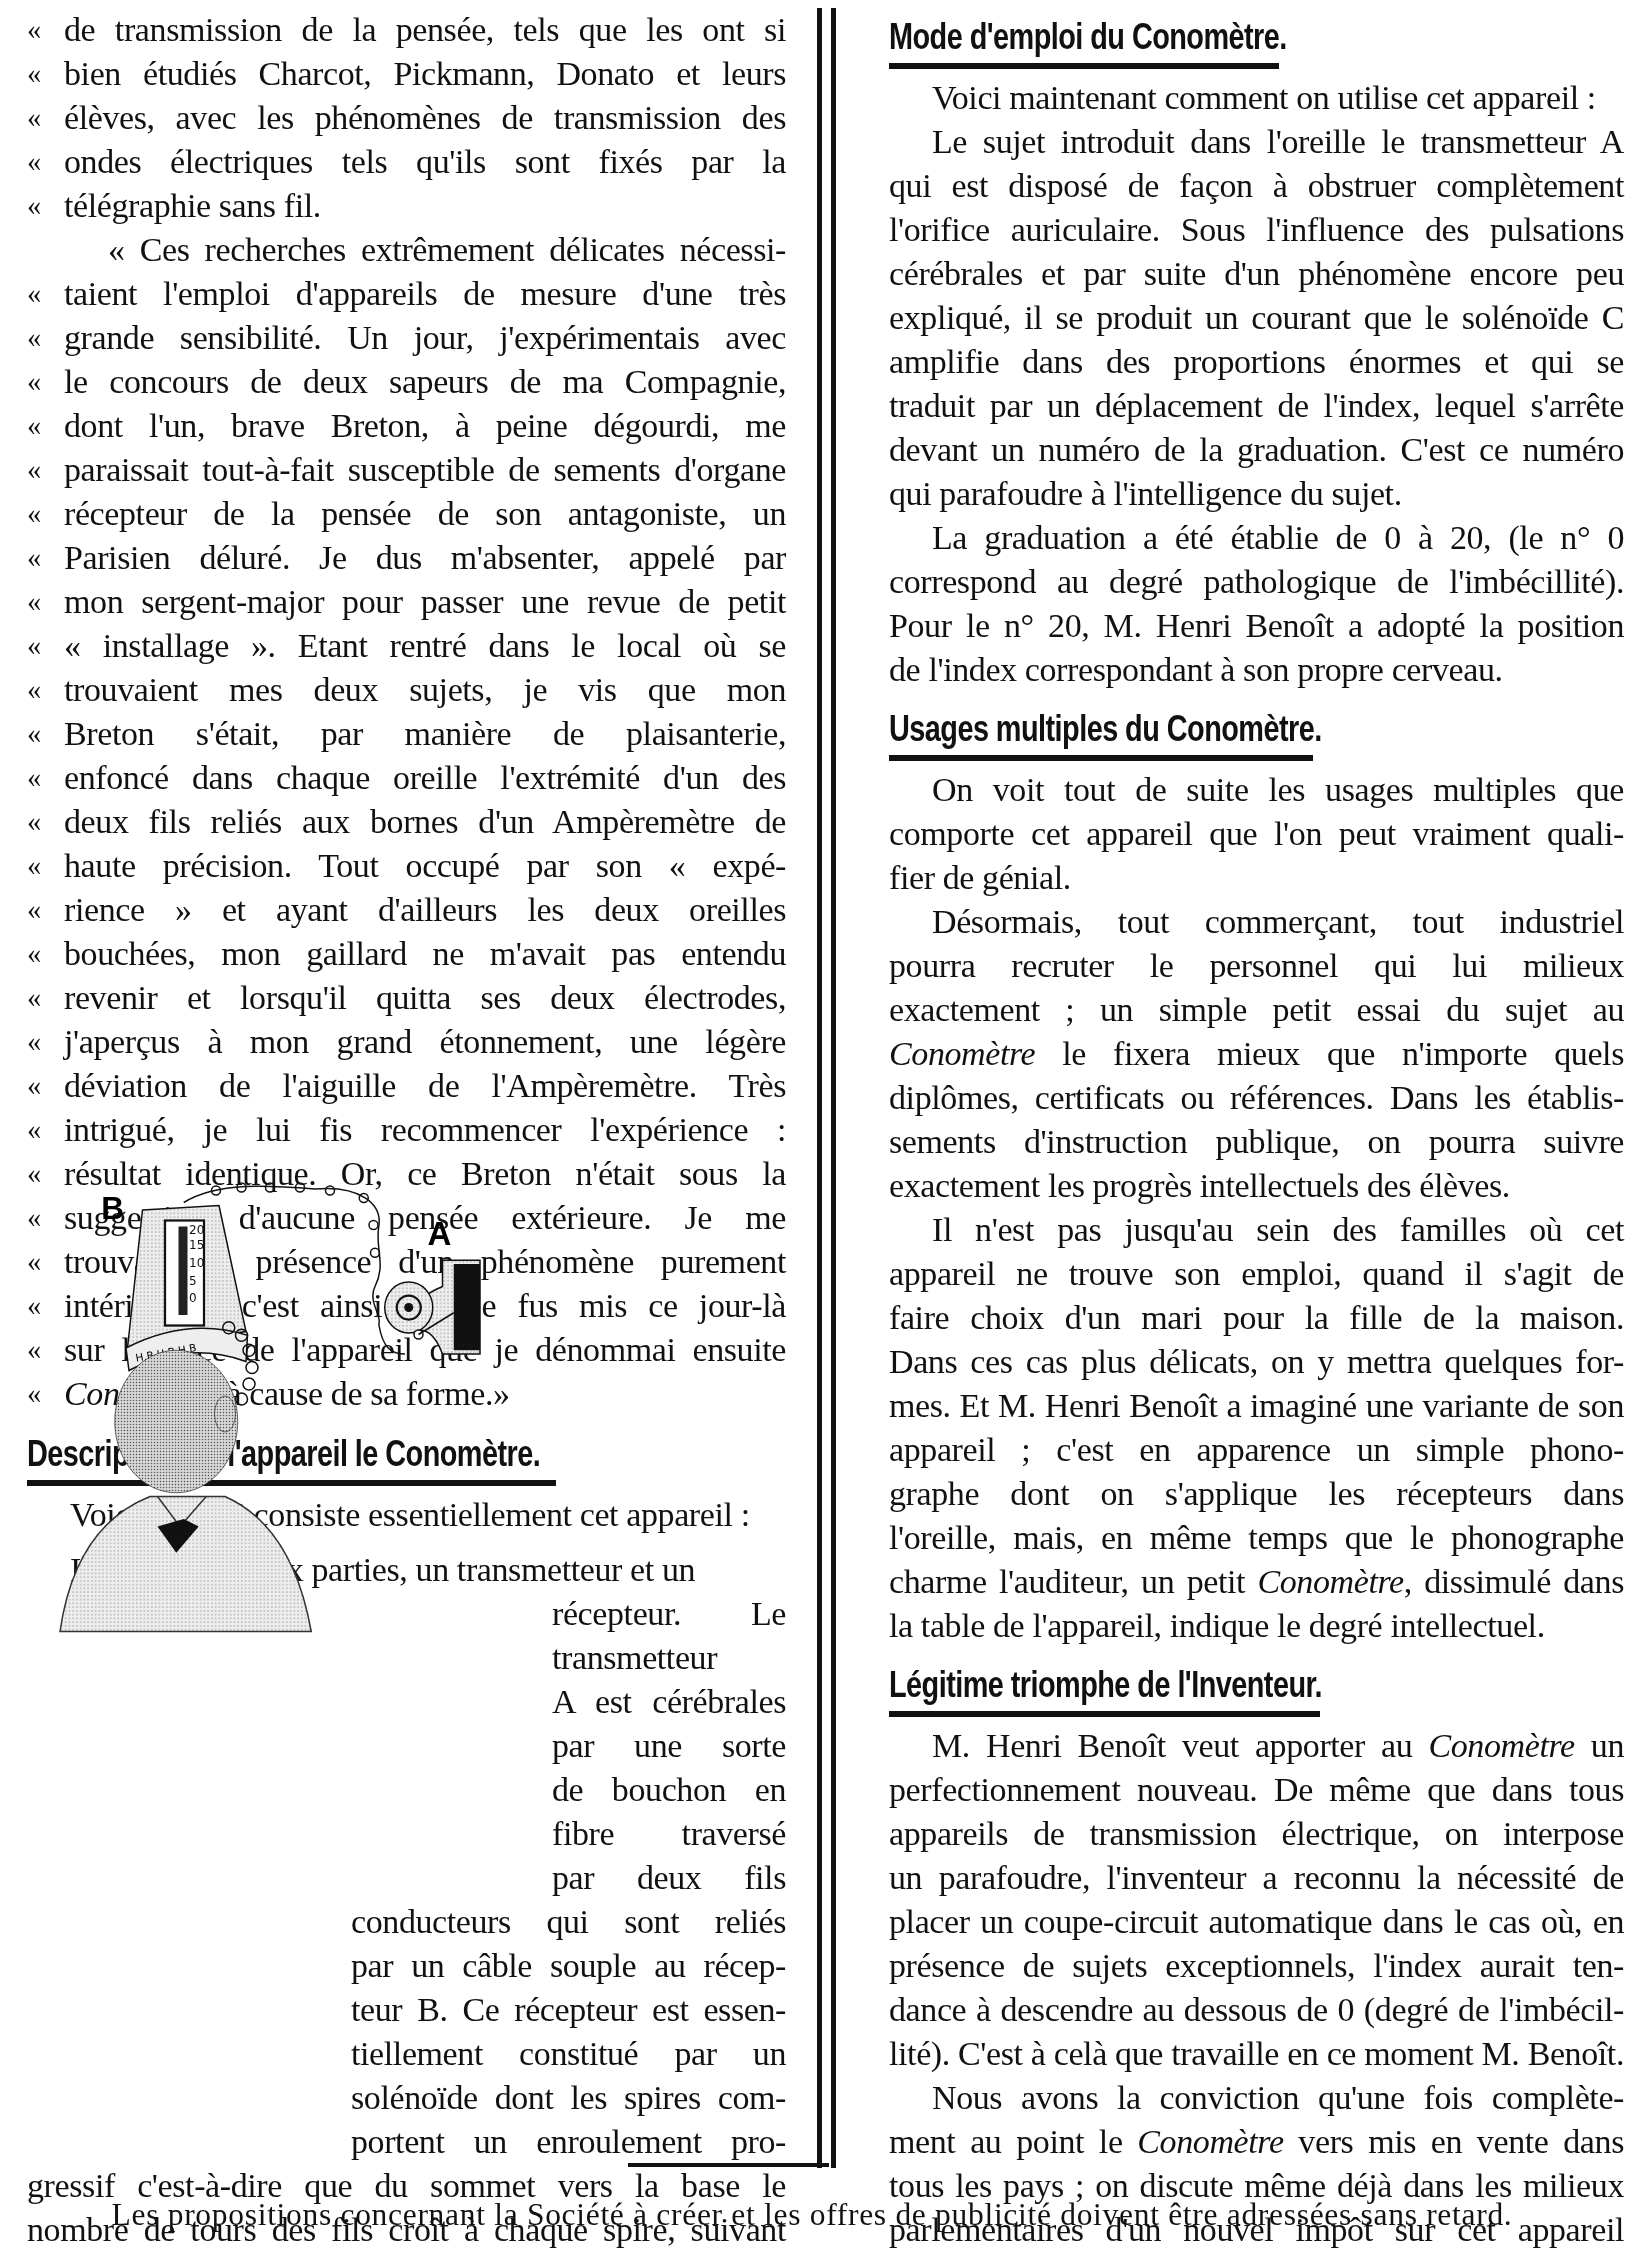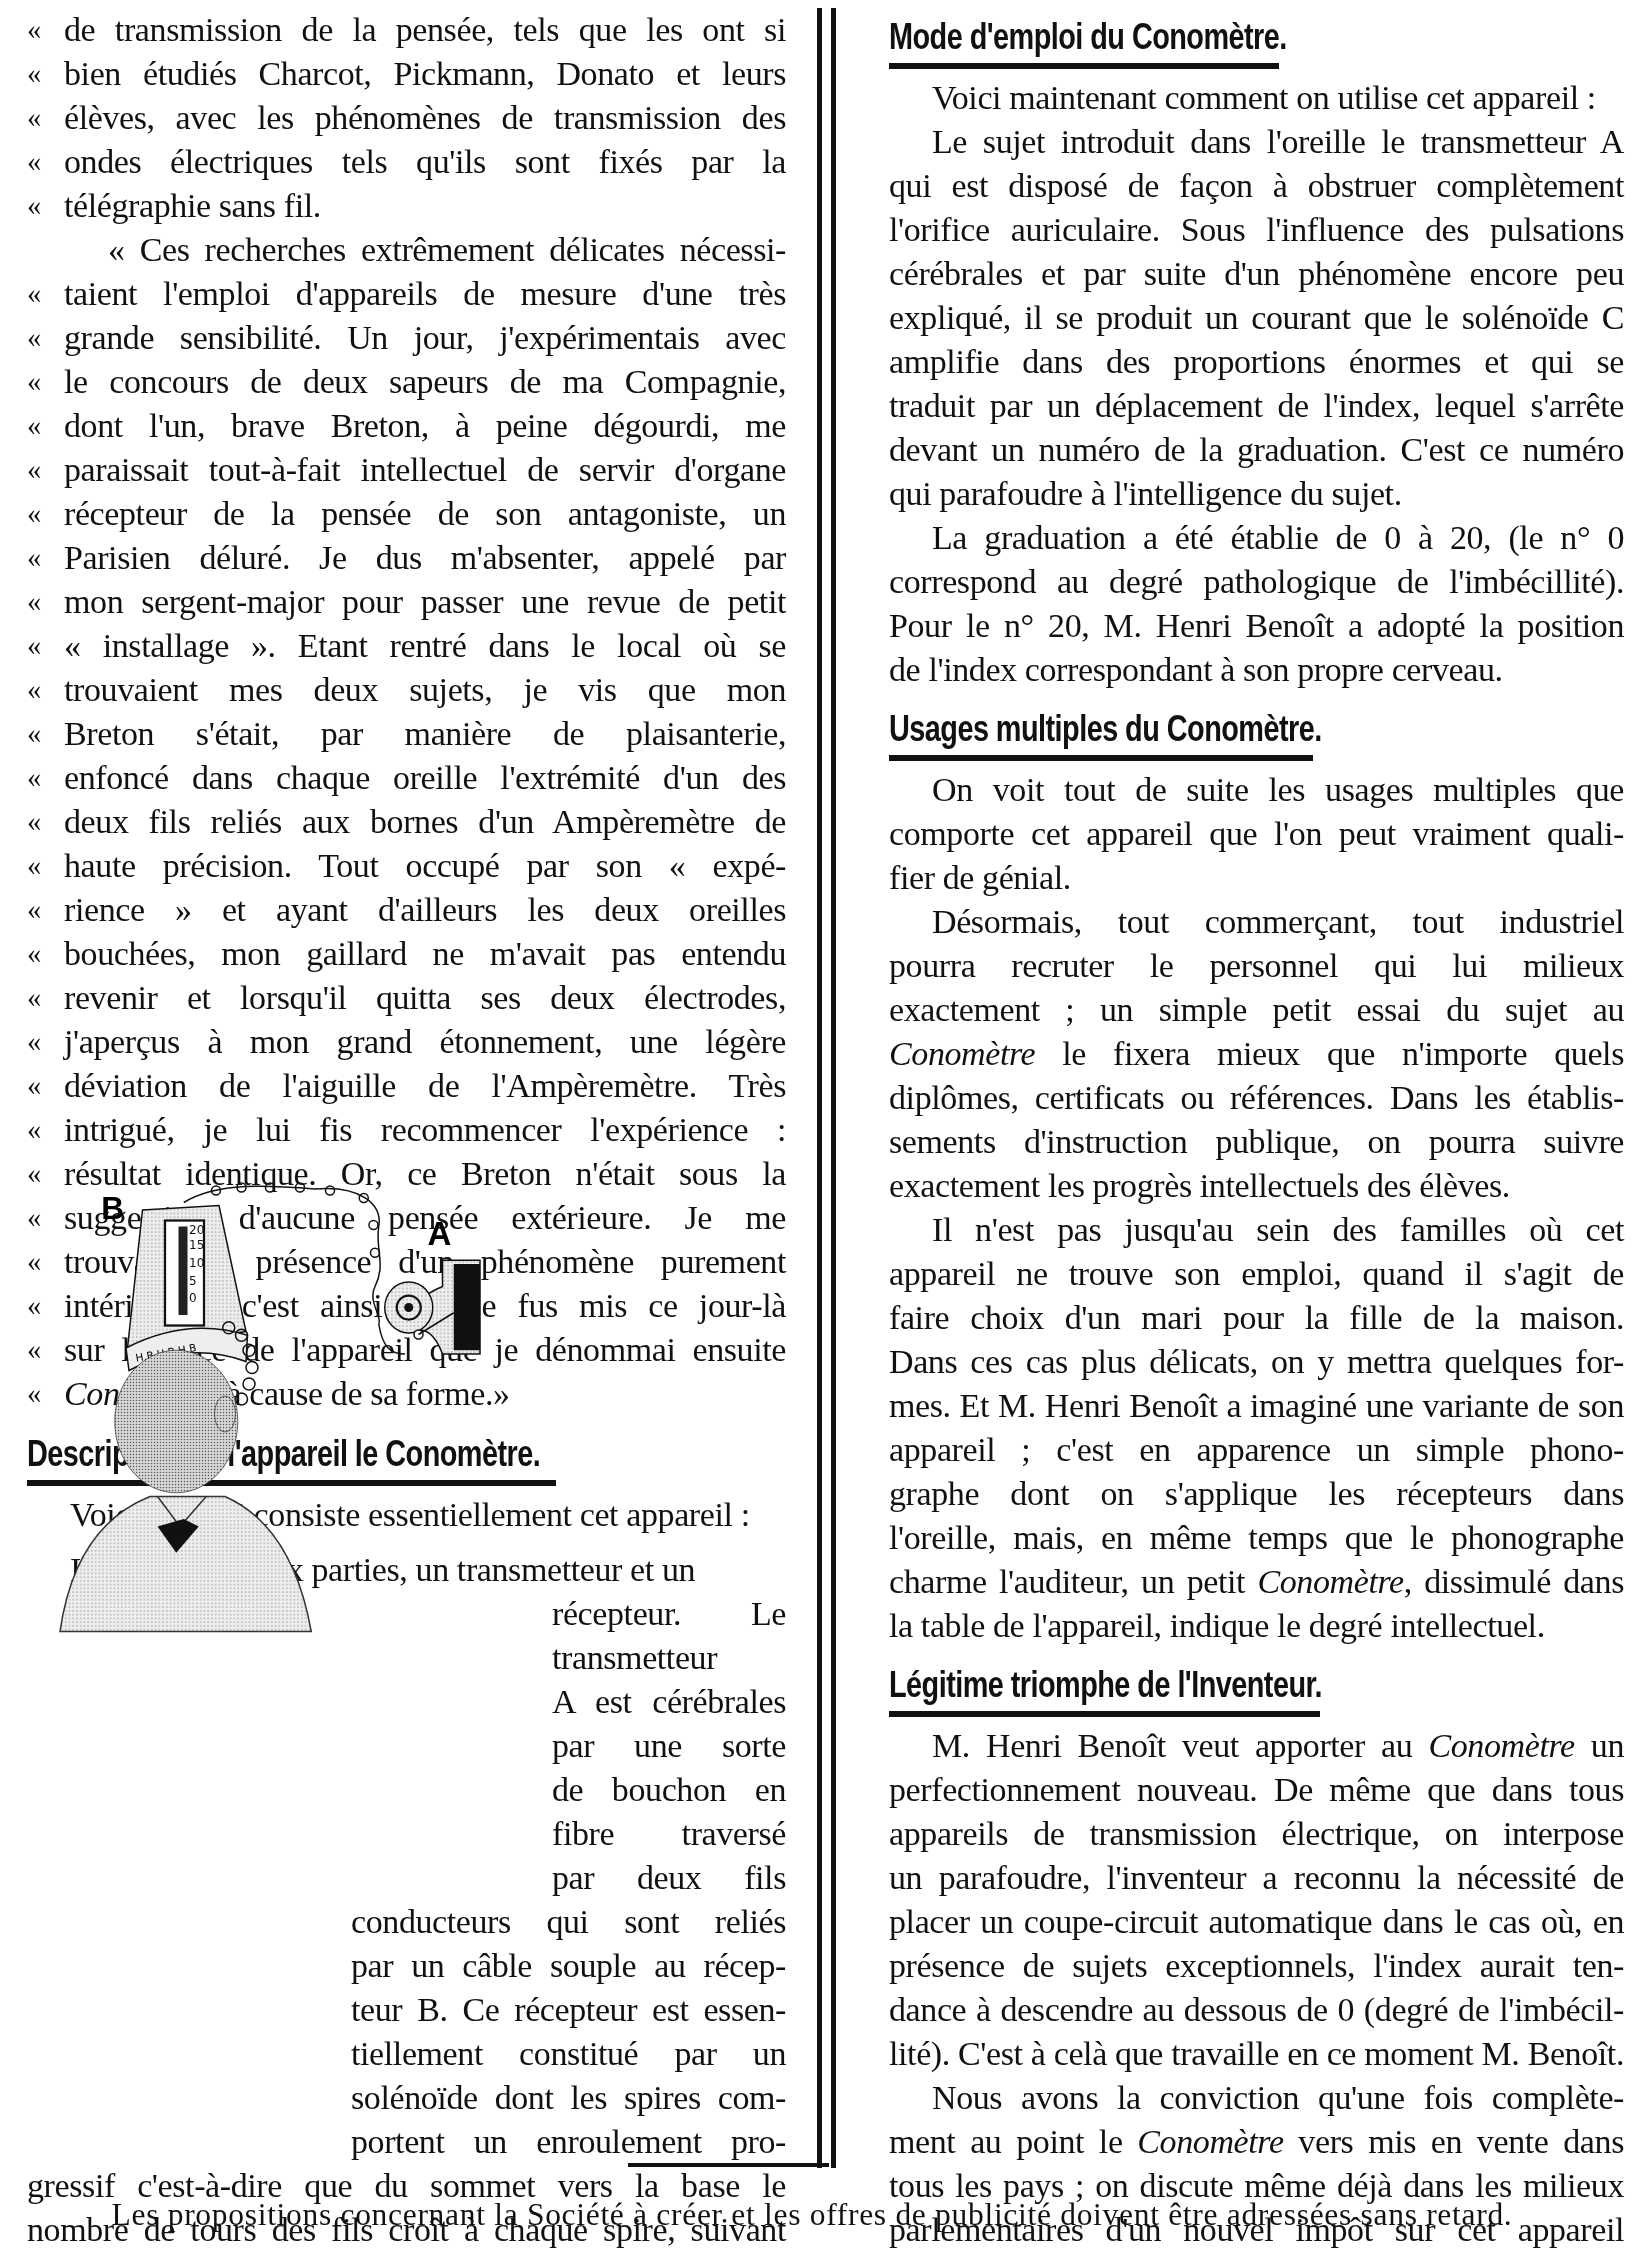--- a/index.html
+++ b/index.html
@@ -34,21 +34,21 @@
       <div class="line qline j"><span class="q">«</span><span>de transmission de la pensée, tels que les ont si</span></div>
       <div class="line qline j"><span class="q">«</span><span>bien étudiés Charcot, Pickmann, Donato et leurs</span></div>
       <div class="line qline j"><span class="q">«</span><span>élèves, avec les phénomènes de transmission des</span></div>
       <div class="line qline j"><span class="q">«</span><span>ondes électriques tels qu'ils sont fixés par la</span></div>
       <div class="line qline"><span class="q">«</span><span>télégraphie sans fil.</span></div>
       <div class="line qline j" style="padding-left: 81px;"><span>« Ces recherches extrêmement délicates nécessi-</span></div>
       <div class="line qline j"><span class="q">«</span><span>taient l'emploi d'appareils de mesure d'une très</span></div>
       <div class="line qline j"><span class="q">«</span><span>grande sensibilité. Un jour, j'expérimentais avec</span></div>
       <div class="line qline j"><span class="q">«</span><span>le concours de deux sapeurs de ma Compagnie,</span></div>
       <div class="line qline j"><span class="q">«</span><span>dont l'un, brave Breton, à peine dégourdi, me</span></div>
-      <div class="line qline j"><span class="q">«</span><span>paraissait tout-à-fait intellectuel de servir d'organe</span></div>
+      <div class="line qline j"><span class="q">«</span><span>paraissait tout-à-fait susceptible de sements d'organe</span></div>
       <div class="line qline j"><span class="q">«</span><span>récepteur de la pensée de son antagoniste, un</span></div>
       <div class="line qline j"><span class="q">«</span><span>Parisien déluré. Je dus m'absenter, appelé par</span></div>
       <div class="line qline j"><span class="q">«</span><span>mon sergent-major pour passer une revue de petit</span></div>
       <div class="line qline j"><span class="q">«</span><span>« installage ». Etant rentré dans le local où se</span></div>
       <div class="line qline j"><span class="q">«</span><span>trouvaient mes deux sujets, je vis que mon</span></div>
       <div class="line qline j"><span class="q">«</span><span>Breton s'était, par manière de plaisanterie,</span></div>
       <div class="line qline j"><span class="q">«</span><span>enfoncé dans chaque oreille l'extrémité d'un des</span></div>
       <div class="line qline j"><span class="q">«</span><span>deux fils reliés aux bornes d'un Ampèremètre de</span></div>
       <div class="line qline j"><span class="q">«</span><span>haute précision. Tout occupé par son « expé-</span></div>
       <div class="line qline j"><span class="q">«</span><span>rience » et ayant d'ailleurs les deux oreilles</span></div>

